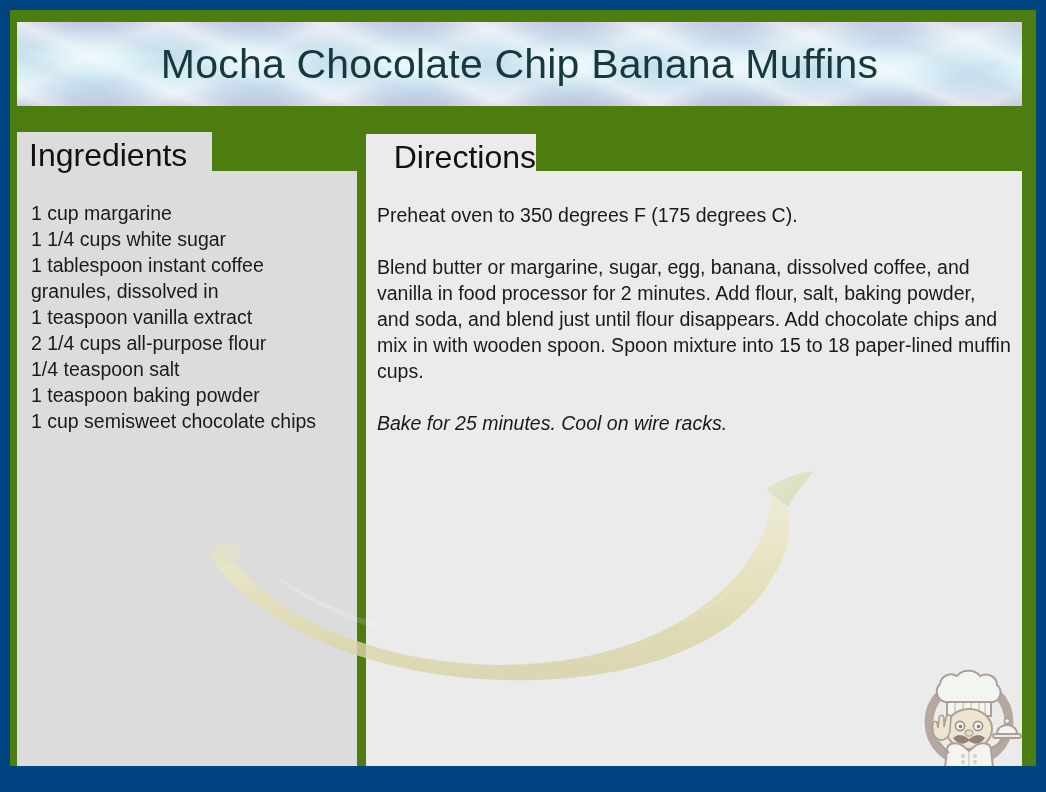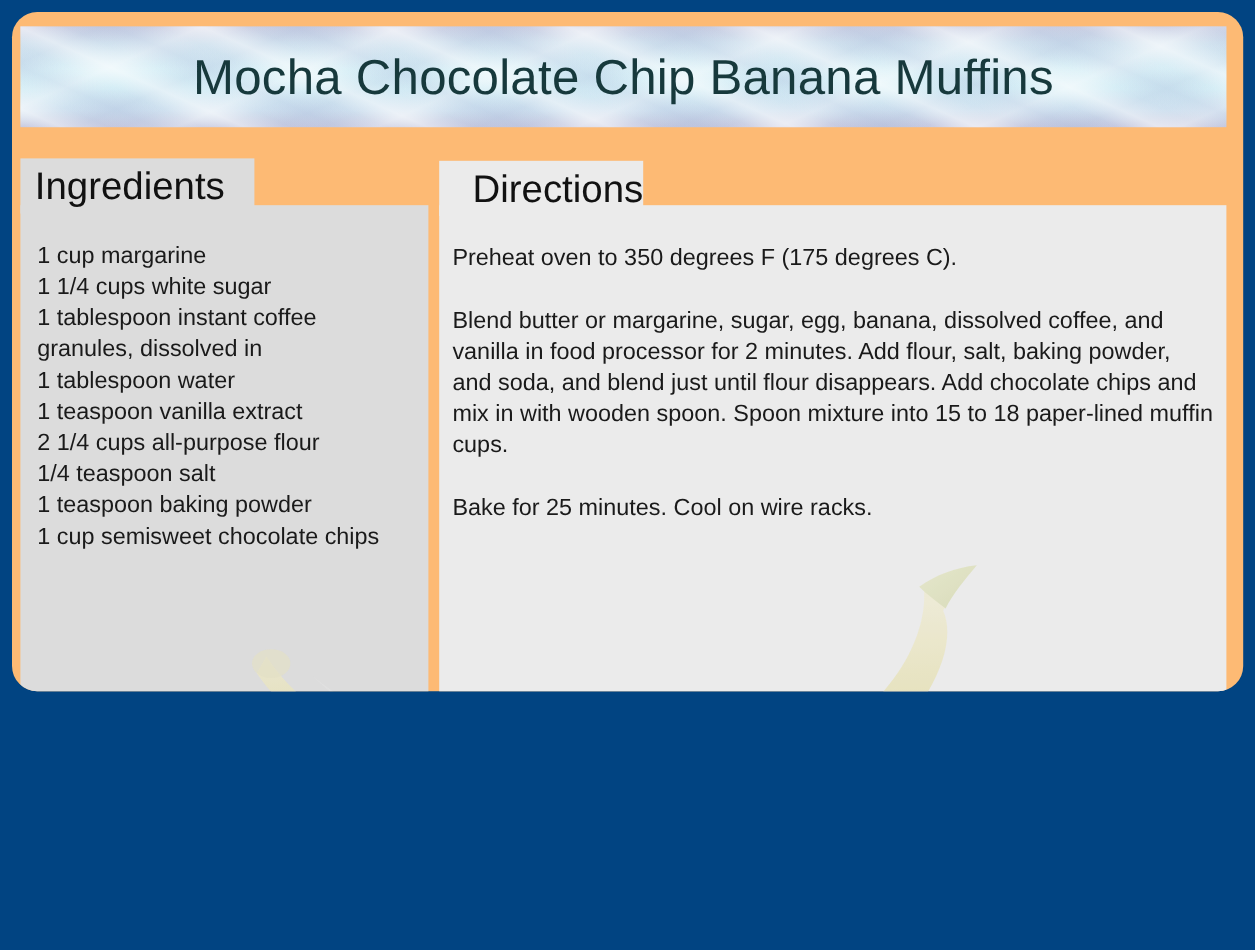--- a/index.html
+++ b/index.html
@@ -5,24 +5,23 @@
   html,body{margin:0;padding:0;}
   body{
     width:1046px;height:792px;
     background:#014482;
     font-family:"Liberation Sans", sans-serif;
     overflow:hidden;
   }
   .slide{
     position:absolute;
     left:10px;top:10px;
-    width:1026px;height:566px;
-    background:#fdba74;
+    width:1026px;height:756px;
+    background:#4d7c0f;
     overflow:hidden;
-    border-radius:21px;
   }
 
   
   .title-bar{
     position:absolute;
     left:7px;top:12px;
     width:1005px;height:84px;
     background:
       repeating-linear-gradient(
         24deg,
@@ -115,21 +114,21 @@
   .dir-body{
     position:absolute;
     left:367px;top:192px;
     width:645px;
     font-size:19.5px;
     color:#1a1a1a;
     line-height:26px;
     z-index:4;
   }
   .dir-para{margin:0 10px 26px 0;}
-  .dir-para:last-child{margin-bottom:0;}
+  .dir-para:last-child{margin-bottom:0;font-style:italic;}
 
   
   .banana-wrap{
     position:absolute;
     left:190px;top:425px;
     width:640px;height:250px;
     opacity:0.80;
     pointer-events:none;
     z-index:2;
   }
@@ -203,21 +202,20 @@
 
       <ellipse cx="26" cy="118" rx="16" ry="12" fill="#e6e1c0" opacity="0.7"></ellipse>
     </svg>
   </div>
 
   <div class="ing-list">
     <div class="ing-line">1 cup margarine</div>
     <div class="ing-line">1 1/4 cups white sugar</div>
     <div class="ing-line">1 tablespoon instant coffee</div>
     <div class="ing-line">granules, dissolved in</div>
-    <div class="ing-line">1 tablespoon water</div>
     <div class="ing-line">1 teaspoon vanilla extract</div>
     <div class="ing-line">2 1/4 cups all-purpose flour</div>
     <div class="ing-line">1/4 teaspoon salt</div>
     <div class="ing-line">1 teaspoon baking powder</div>
     <div class="ing-line">1 cup semisweet chocolate chips</div>
   </div>
 
   <div class="dir-body">
     <p class="dir-para">Preheat oven to 350 degrees F (175 degrees C).</p>
     <p class="dir-para">Blend butter or margarine, sugar, egg, banana, dissolved coffee, and vanilla in food processor for 2 minutes. Add flour, salt, baking powder, and soda, and blend just until flour disappears. Add chocolate chips and mix in with wooden spoon. Spoon mixture into 15 to 18 paper-lined muffin cups.</p>

